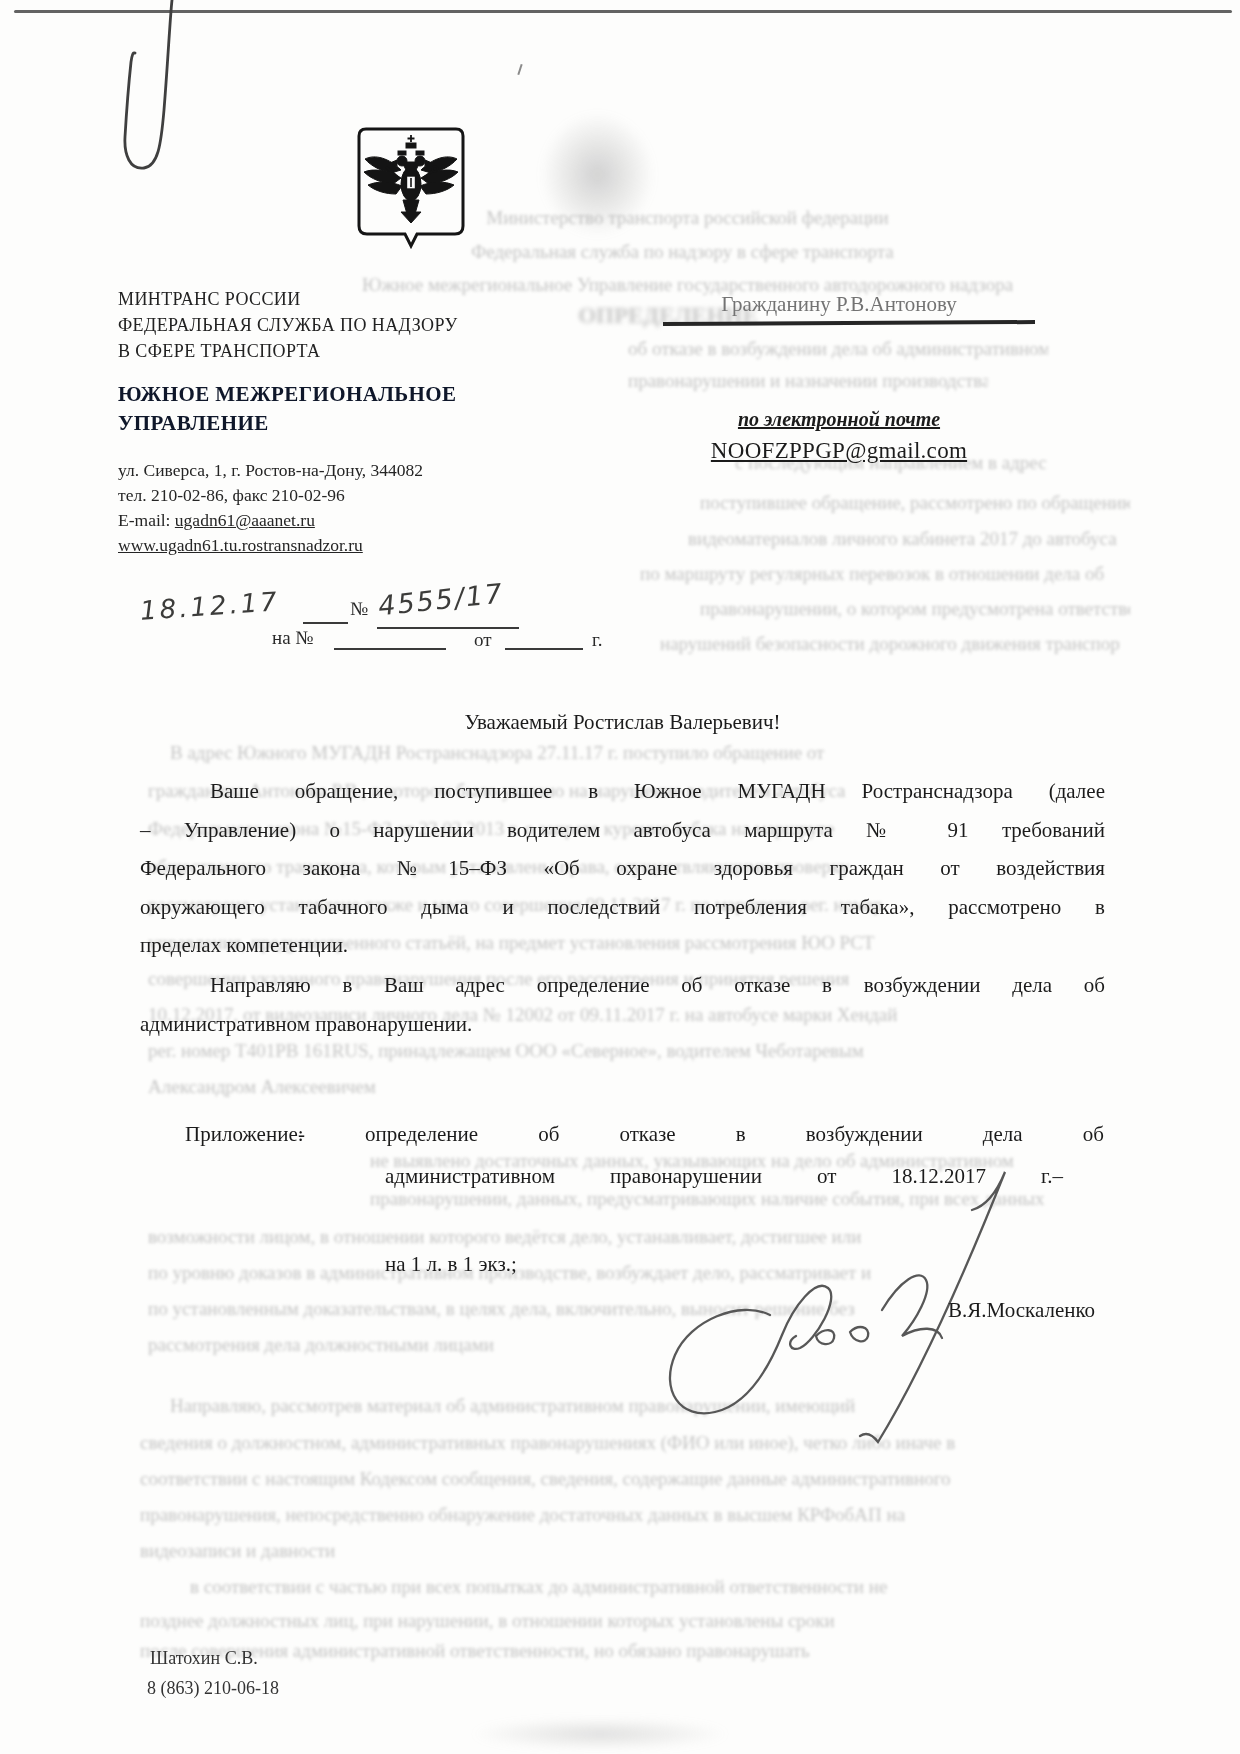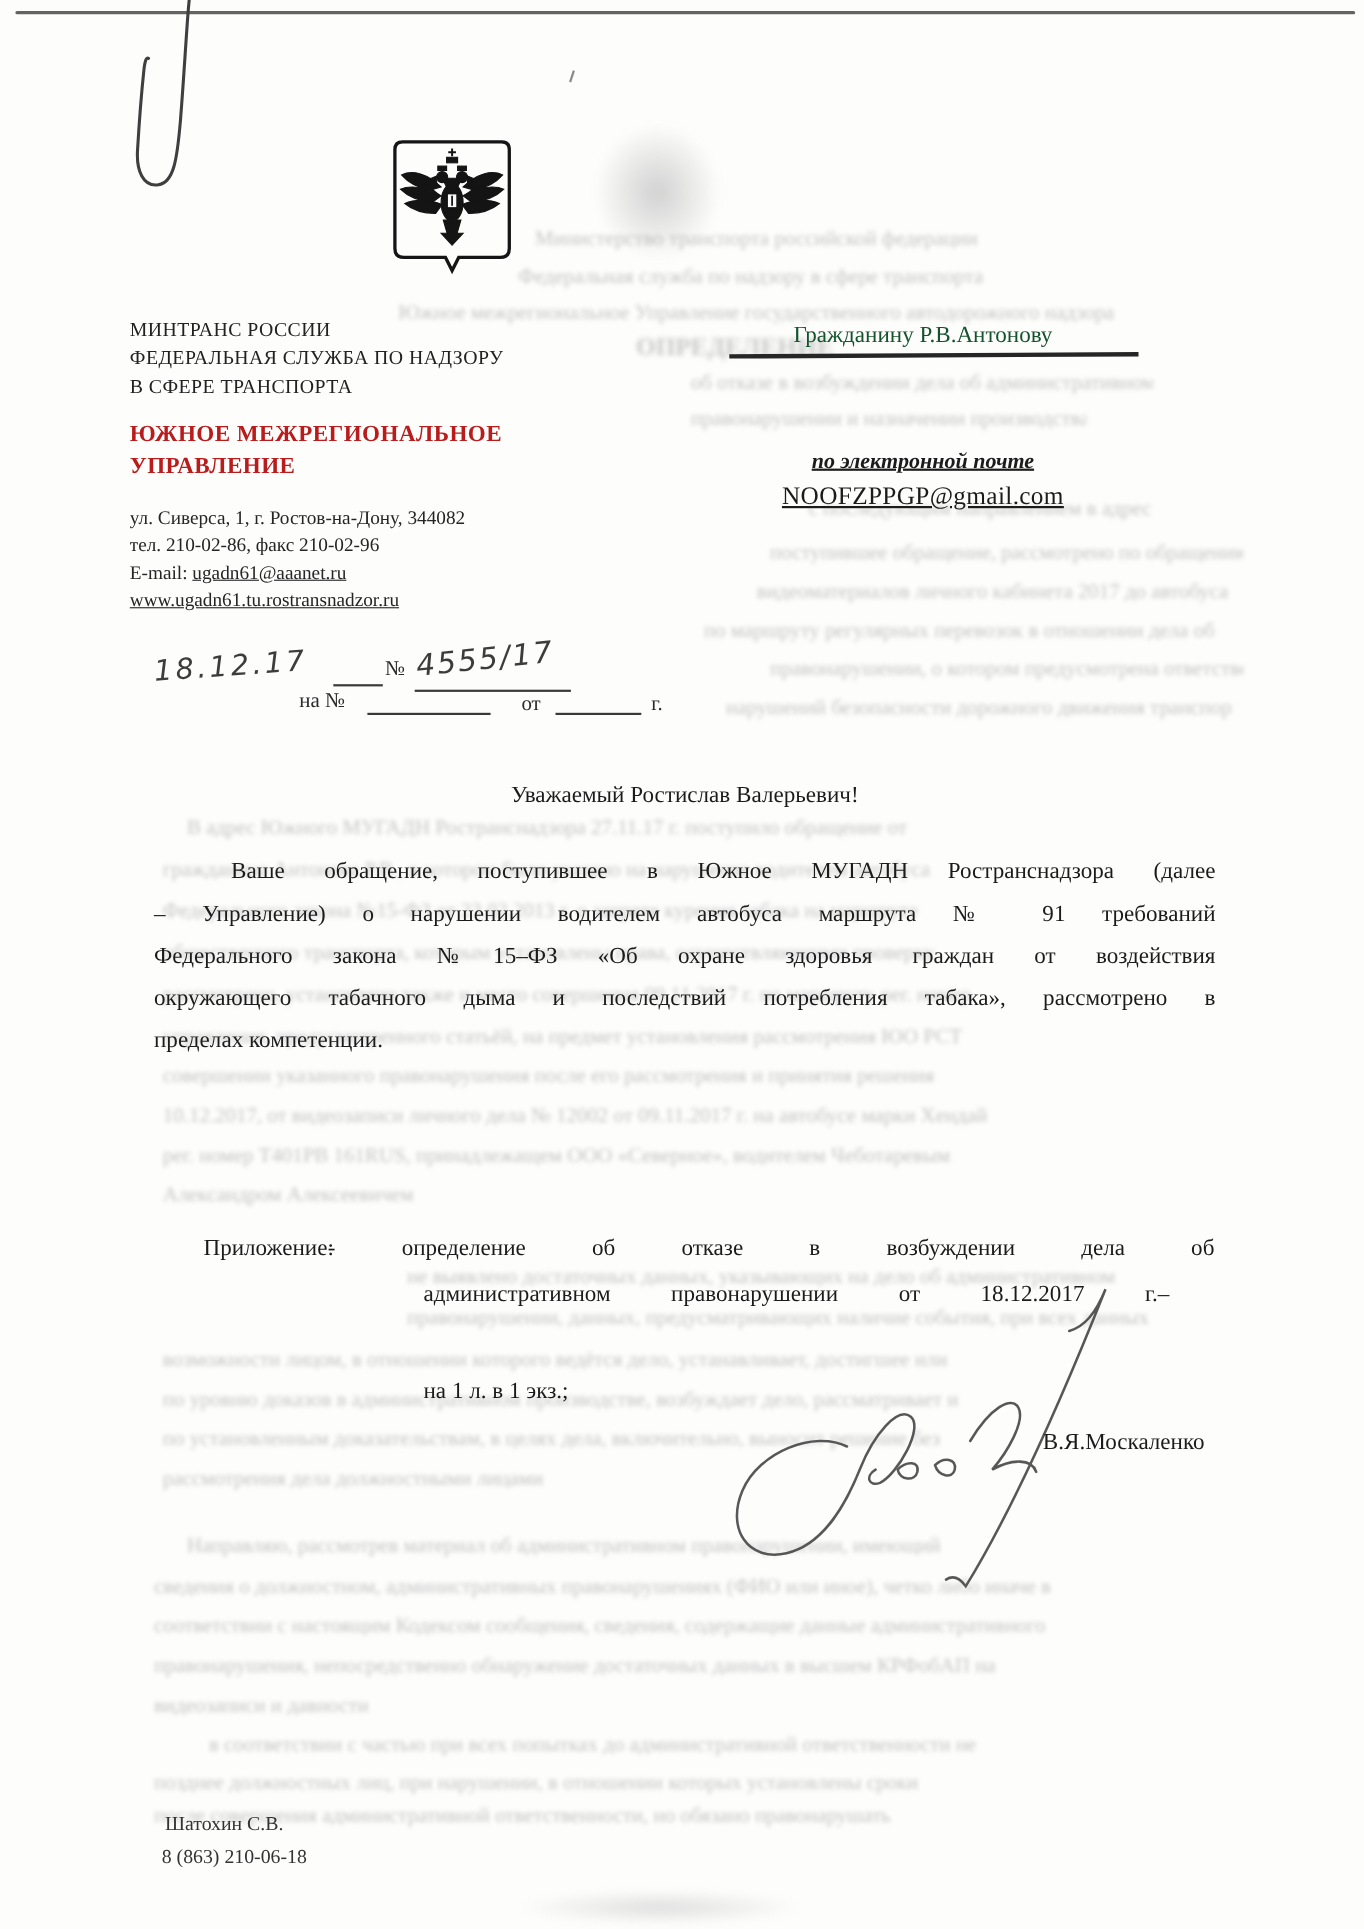--- a/index.html
+++ b/index.html
@@ -2,25 +2,25 @@
 <html><head>
 <meta charset="utf-8">
 <style>
   html,body{margin:0;padding:0;background:#e8e8e8;}
   .page{position:relative;width:1240px;height:1754px;background:#fdfdfc;overflow:hidden;
         font-family:"Liberation Serif",serif;color:#1b1b1b;}
   .abs{position:absolute;}
   
   .lh{left:118px;top:286px;width:505px;text-align:left;}
   .lh-small{font-size:18px;line-height:26px;letter-spacing:.4px;color:#222;}
-  .lh-org{font-size:21px;line-height:29px;font-weight:bold;margin-top:16px;letter-spacing:.4px;color:#b91c1c;}
+  .lh-org{font-size:21px;line-height:29px;font-weight:bold;margin-top:16px;letter-spacing:.4px;color:#0f172a;}
   .lh-addr{font-size:17.5px;line-height:25px;margin-top:20px;color:#252525;}
   .u{text-decoration:underline;}
   
-  .recipient{left:648px;top:292px;width:382px;text-align:center;font-size:21px;color:#14532d;}
+  .recipient{left:648px;top:292px;width:382px;text-align:center;font-size:21px;color:#737373;}
   .sep-line{left:663px;top:321px;width:372px;height:3.5px;background:#262626;transform:rotate(-.3deg);}
   .delivery{left:648px;top:408px;width:382px;text-align:center;font-size:20px;font-style:italic;font-weight:600;text-decoration:underline;}
   .rec-mail{left:636px;top:438px;width:406px;text-align:center;font-size:23px;text-decoration:underline;letter-spacing:.3px;}
   
   .hand{font-family:"DejaVu Sans",sans-serif;font-style:italic;color:#3c3c3a;}
   .hw-date{left:140px;top:591px;font-size:26px;transform:rotate(-4deg);letter-spacing:3px;}
   .hw-num{left:378px;top:584px;font-size:27px;transform:rotate(-6deg);letter-spacing:2px;}
   .pr{font-size:19px;color:#2a2a2a;}
   .rule{background:#3a3a3a;height:1.6px;}
   
@@ -157,20 +157,24 @@
     <div class="abs salutation">Уважаемый  Ростислав Валерьевич!</div>
 
     <div class="abs para" style="left:140px;top:772px;">
       <div class="pl indent">Ваше обращение, поступившее в Южное МУГАДН Ространснадзора (далее</div>
       <div class="pl">– Управление) о нарушении водителем автобуса маршрута № 91 требований</div>
       <div class="pl">Федерального закона №15–ФЗ «Об охране здоровья граждан от воздействия</div>
       <div class="pl">окружающего табачного дыма и последствий потребления табака», рассмотрено в</div>
       <div class="pl-last">пределах компетенции.</div>
     </div>
 
+    <div class="abs para" style="left:140px;top:966px;">
+      <div class="pl indent">Направляю в Ваш адрес определение об отказе в возбуждении дела об</div>
+      <div class="pl-last">административном правонарушении.</div>
+    </div>
 
     <div class="abs att-label">Приложение:</div>
     <div class="abs att1">- определение об отказе в возбуждении дела об</div>
     <div class="abs att2">административном правонарушении от 18.12.2017 г.–</div>
     <div class="abs att3">на 1 л. в 1 экз.;</div>
 
 
     <svg class="abs" style="left:620px;top:1150px;" width="420" height="310" viewBox="0 0 420 310">
       <g fill="none" stroke="#4a4a4a" stroke-width="2.3" stroke-linecap="round" opacity=".92">
         <path d="M150,165 C120,150 70,170 55,205 C40,240 60,270 95,262 C130,254 150,215 162,185 C174,155 196,128 208,138 C220,148 196,190 180,198 C170,202 166,192 176,186"></path>

